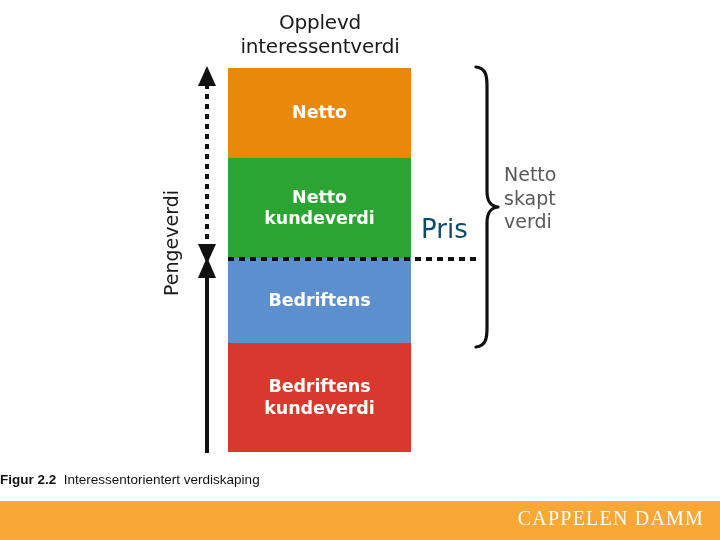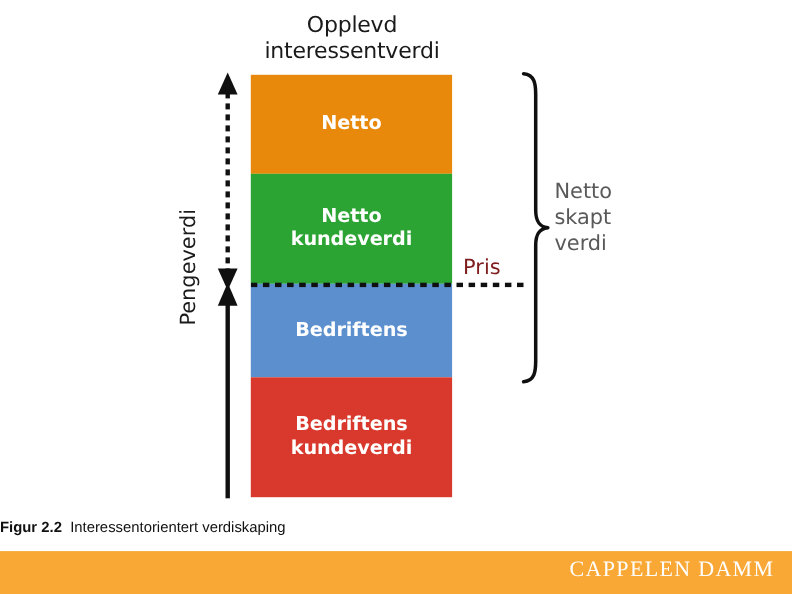--- a/index.html
+++ b/index.html
@@ -73,23 +73,23 @@
     top: 257px;
     width: 249px;
     height: 4px;
     background-image: linear-gradient(to right, #101010 0 6px, transparent 6px 11px);
     background-size: 11px 4px;
     background-repeat: repeat-x;
   }
   .price-label {
     position: absolute;
     left: 421px;
-    top: 232px;
-    font-size: 19px;
-    color: #7f1d1d;
+    top: 214px;
+    font-size: 26px;
+    color: #0c4a6e;
   }
 
   
   .pengeverdi {
     position: absolute;
     left: 160px;
     top: 296px;
     width: 140px;
     transform: rotate(-90deg);
     transform-origin: left top;

